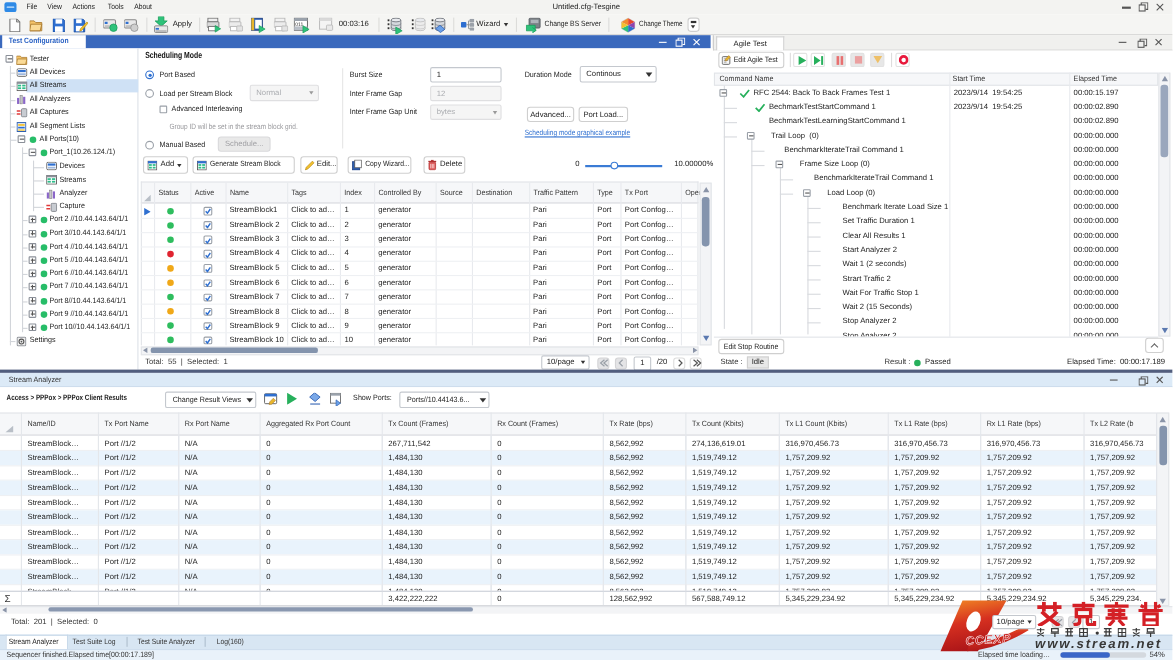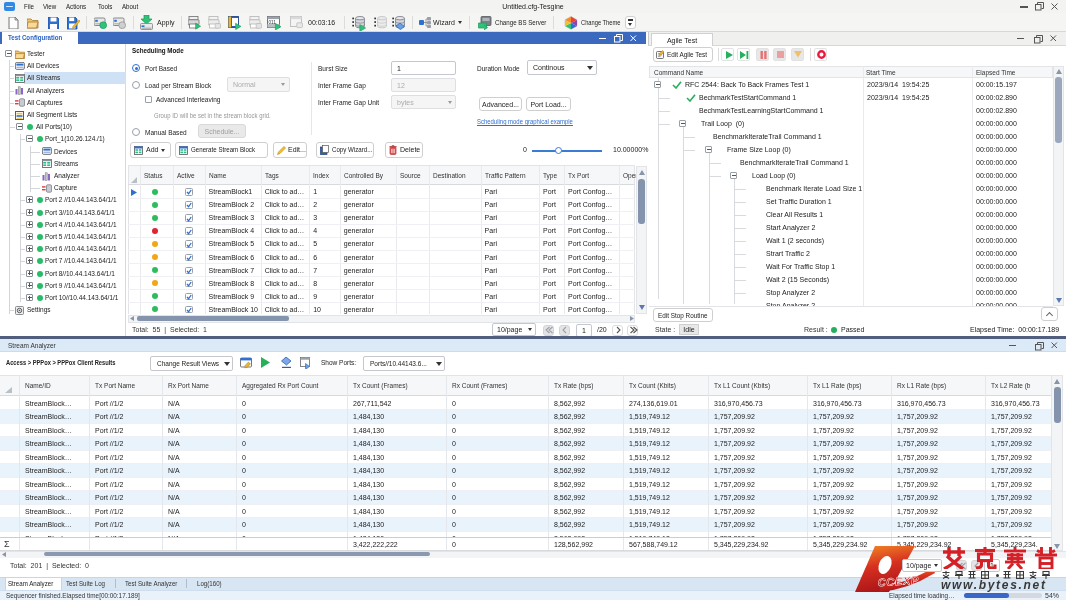--- a/index.html
+++ b/index.html
@@ -1155,12 +1155,12 @@
     <g stroke="#383838" stroke-width="1.1" fill="none">
       <path d="M0.5 1.5 H7.5 M4 0 V4 M1 4 L7 7.5 M7 4 L1 7.5"></path>
     </g>
   </svg>
 <svg class="abs" style="left:1042.0px;top:571px;" width="8" height="8" viewBox="0 0 8 8">
     <g stroke="#383838" stroke-width="1.1" fill="none">
       <rect x="1" y="0.5" width="6" height="3"></rect>
       <path d="M0 4.5 H8 M4 4.5 V8"></path>
     </g>
   </svg>
-<div class="abs" style="left:941px;top:578px;font-size:12px;font-weight:bold;font-style:italic;color:#383838;letter-spacing:1.7px;">www.bytes.net</div>
+<div class="abs" style="left:941px;top:578px;font-size:12px;font-weight:bold;font-style:italic;color:#383838;letter-spacing:1.7px;">www.stream.net</div>
 </body></html>

